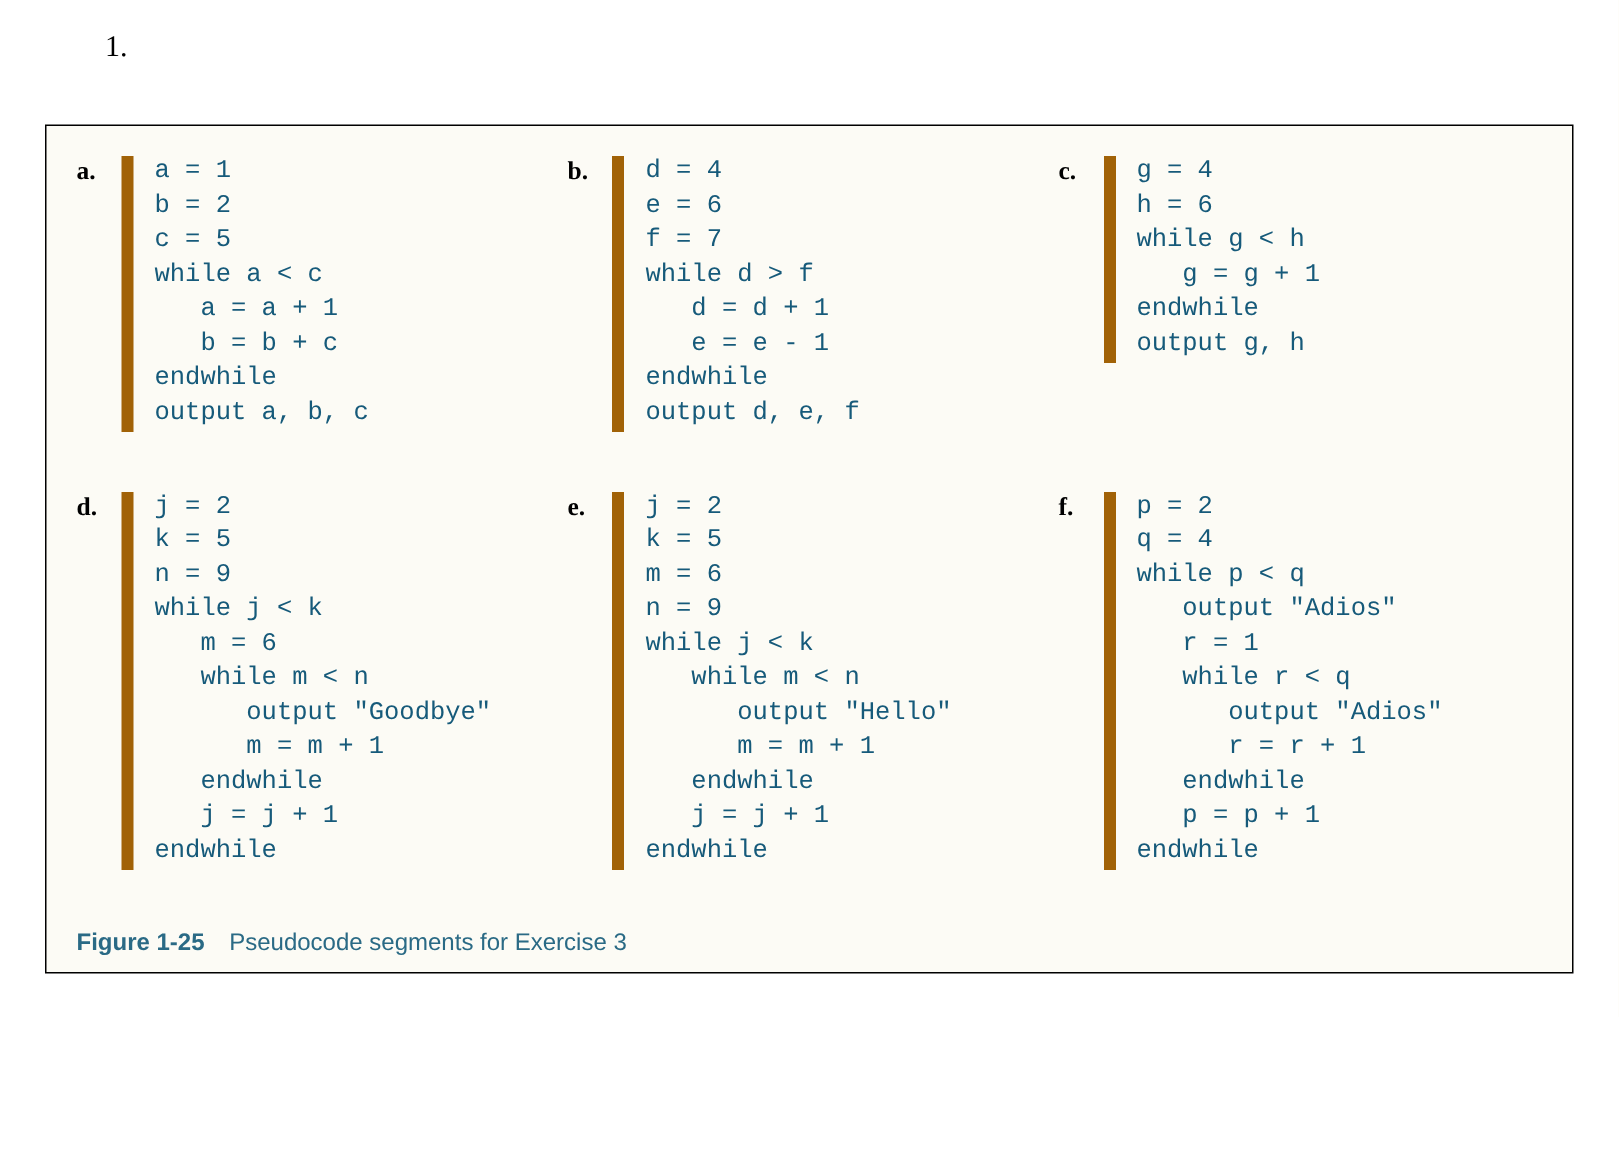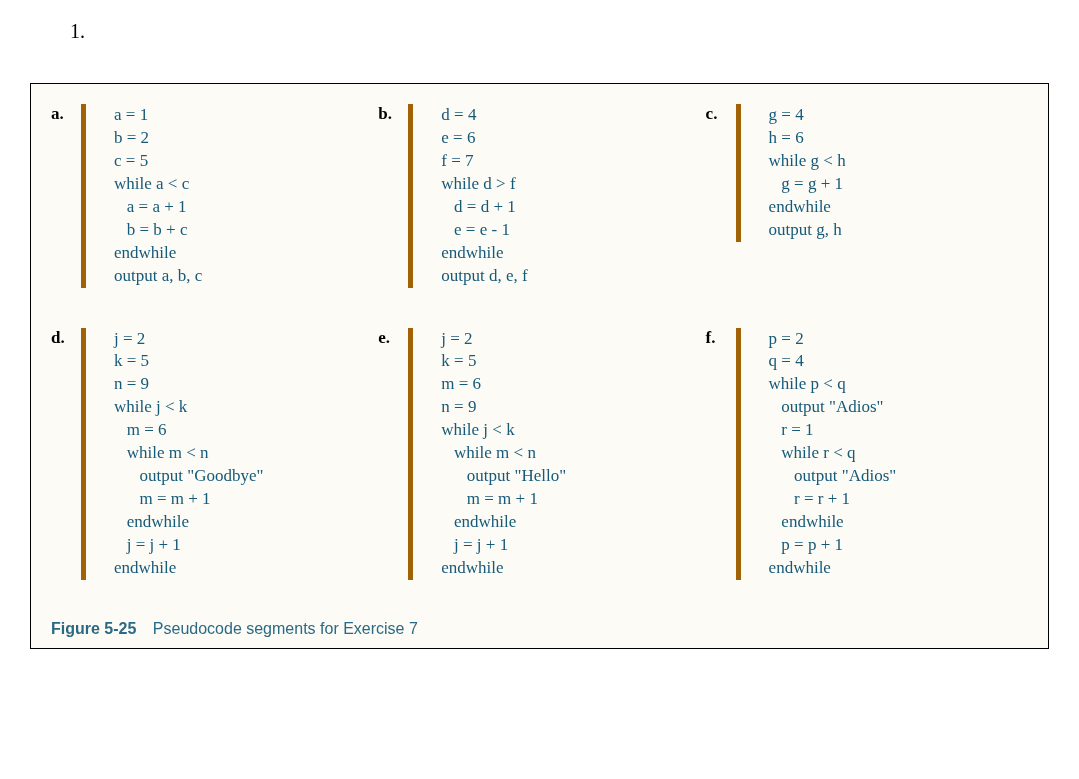--- a/index.html
+++ b/index.html
@@ -48,23 +48,23 @@
       width: 33%;
     }
     .segment-label {
       font-family: Georgia, serif;
       font-weight: bold;
       font-size: 17px;
       margin-right: 10px;
       min-width: 20px;
     }
     .code-block {
-      border-left: 5px solid #a16207;
-      padding-left: 28px;
-      font-family: Liberation Serif, serif;
+      border-left: 8px solid #a16207;
+      padding-left: 14px;
+      font-family: Liberation Mono, monospace;
       font-size: 17px;
       line-height: 1.35;
       white-space: pre;
       color: #165a7a;
     }
     .figure-caption {
       font-family: Arial, Helvetica, sans-serif;
       font-size: 16px;
       margin-top: 10px;
     }
@@ -159,16 +159,16 @@
    while r &lt; q
       output "Adios"
       r = r + 1
    endwhile
    p = p + 1
 endwhile</div>
     </div>
   </div>
 
   <div class="figure-caption">
-    <span class="fig-label">Figure 5-25</span>
-    <span class="fig-desc">Pseudocode segments for Exercise 7</span>
+    <span class="fig-label">Figure 1-25</span>
+    <span class="fig-desc">Pseudocode segments for Exercise 3</span>
   </div>
 </div>
 
 </body></html>

